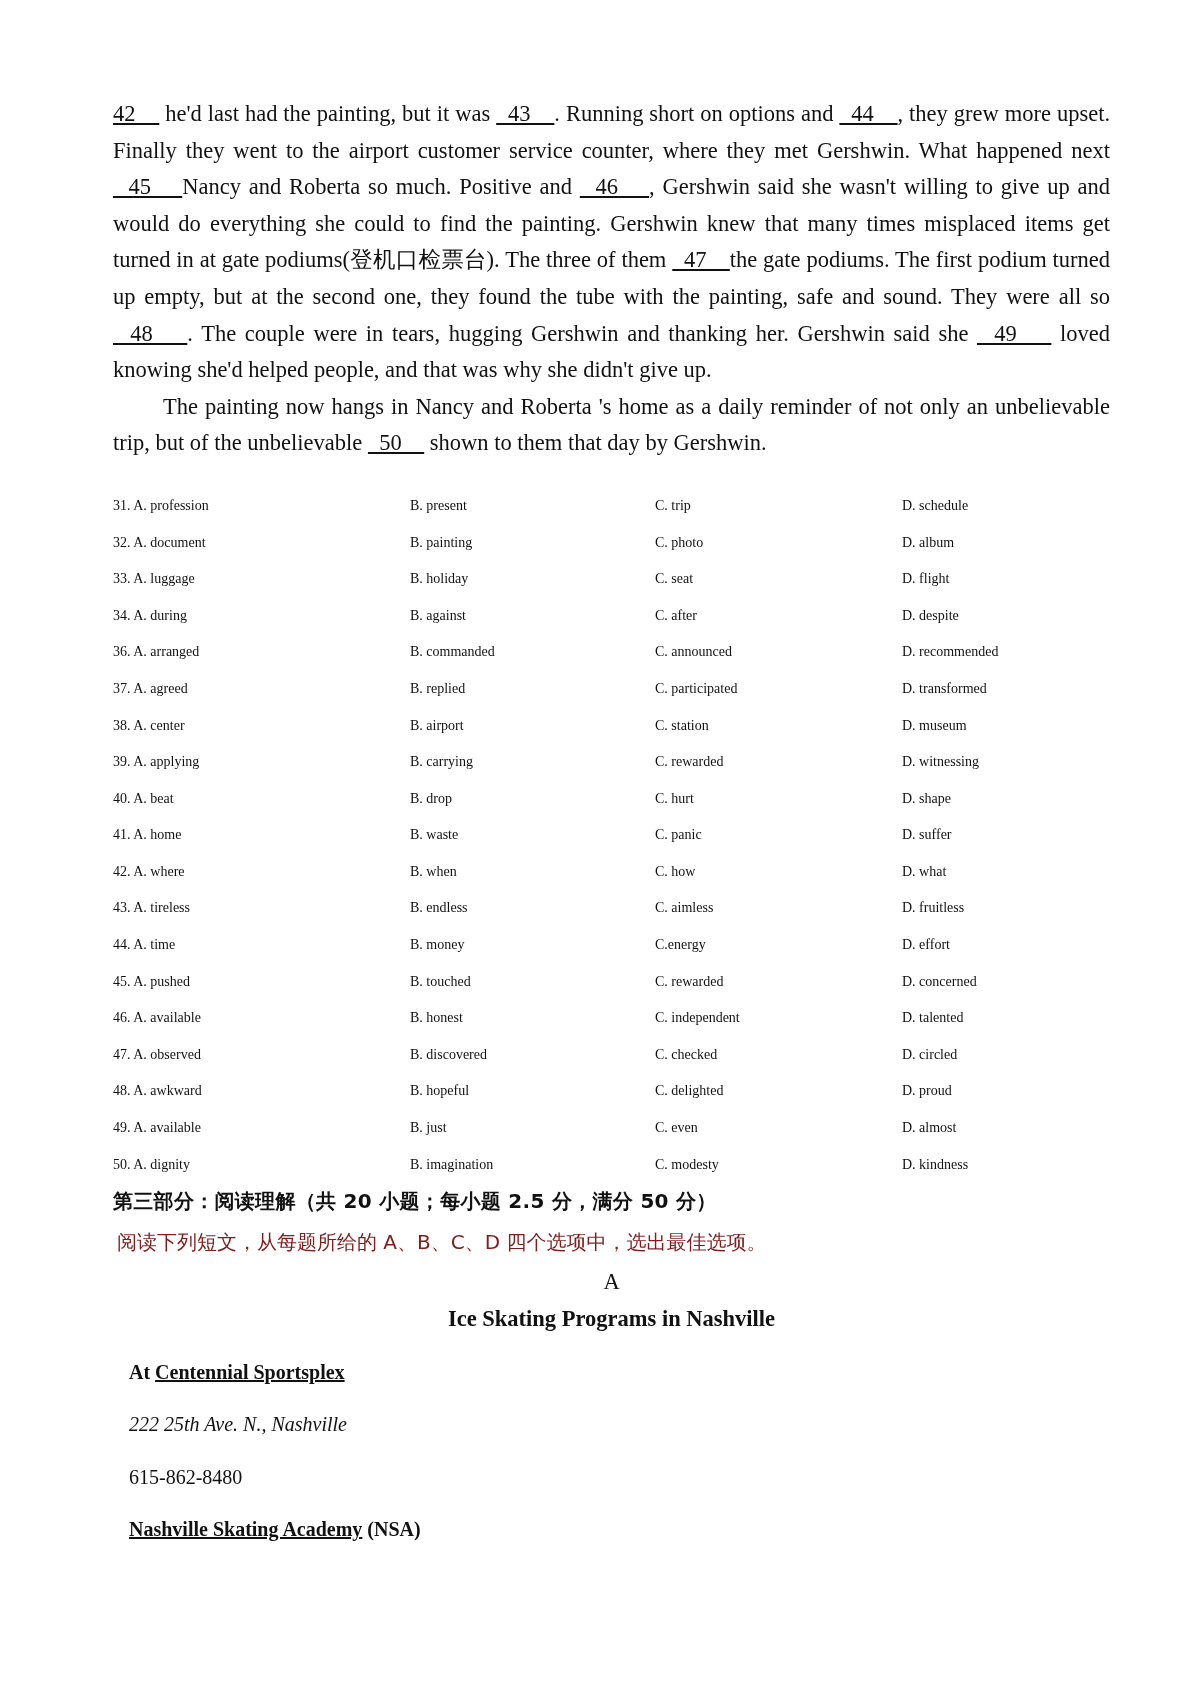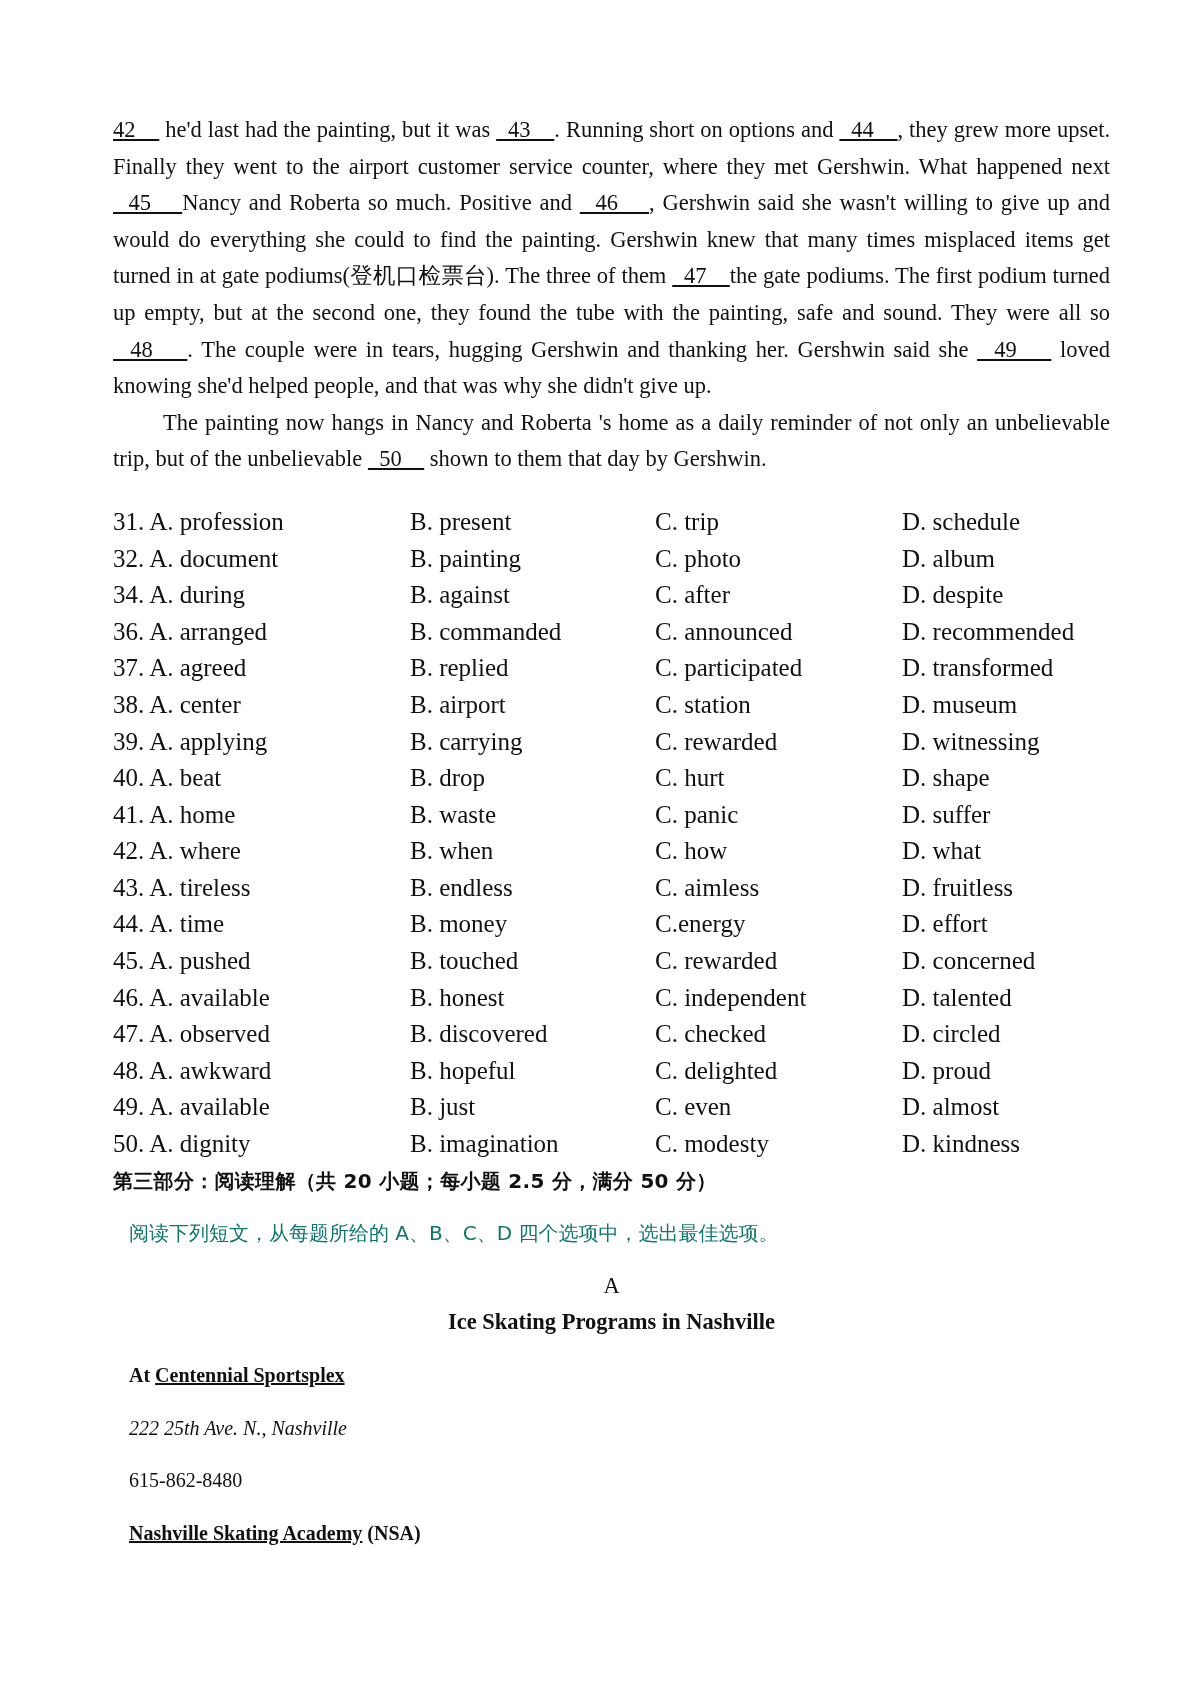--- a/index.html
+++ b/index.html
@@ -1,42 +1,42 @@
 <!DOCTYPE html>
 <html><head>
   <meta charset="utf-8">
   <style>
     html, body { margin: 0; padding: 0; background: #ffffff; }
     body {
       width: 1200px; height: 1695px; position: relative; overflow: hidden;
       font-family: "Liberation Serif", "DejaVu Serif", serif;
       color: #111111;
     }
-    .page { position: absolute; left: 113px; top: 112px; width: 997px; }
+    .page { position: absolute; left: 113px; top: 96px; width: 997px; }
     .para {
       font-size: 22.5px; line-height: 36.6px; text-align: justify;
       text-align-last: left; margin: 0;
     }
     .para.indent { text-indent: 50px; }
     .blank { text-decoration: underline; white-space: pre; }
     .options { margin-top: 26px; }
-    .opt-row { position: relative; height: 36.6px; font-size: 25px; line-height: 36.6px; white-space: nowrap; }
+    .opt-row { position: relative; height: 36.6px; font-size: 14px; line-height: 36.6px; white-space: nowrap; }
     .opt-row span { position: absolute; top: 0; }
     .c0 { left: 0; }
     .c1 { left: 297px; }
     .c2 { left: 542px; }
     .c3 { left: 789px; }
     .mark { position: absolute; left: 174px; top: 27px; width: 8px; height: 3px; background: #c8cc40; }
     .section-title {
       font-family: "DejaVu Sans", "Liberation Sans", sans-serif; font-weight: bold;
       font-size: 20px; line-height: 36.6px; margin: 0; letter-spacing: 0.3px;
     }
     .instruction {
       font-family: "DejaVu Sans", "Liberation Sans", sans-serif;
-      font-size: 20px; line-height: 36.6px; margin: 16px; color: #0f766e;
+      font-size: 20px; line-height: 36.6px; margin: 4px; color: #7f1d1d;
     }
     .center { text-align: center; font-size: 22.5px; line-height: 36.6px; margin: 0; }
     .bold { font-weight: bold; }
     .u { text-decoration: underline; }
     .italic { font-style: italic; }
     .line { font-size: 20px; line-height: 36.6px; margin: 16px; }
   </style>
 </head>
 <body>
 
@@ -50,20 +50,26 @@
         <span class="c0"><span style="position: static;">31.</span> <span style="position: static;">A. profession</span></span>
         <span class="c1">B. present</span>
         <span class="c2">C. trip</span>
         <span class="c3">D. schedule</span>
       </div>
       <div class="opt-row">
         <span class="c0"><span style="position: static;">32.</span> <span style="position: static;">A. document</span></span>
         <span class="c1">B. painting</span>
         <span class="c2">C. photo</span>
         <span class="c3">D. album</span>
+      </div>
+      <div class="opt-row">
+        <span class="c0"><span style="position: static;">33.</span> <span style="position: static;">A. luggage</span></span>
+        <span class="c1">B. holiday</span>
+        <span class="c2">C. seat</span>
+        <span class="c3">D. flight</span>
       </div>
       <div class="opt-row">
         <span class="c0"><span style="position: static;">34.</span> <span style="position: static;">A. during</span></span>
         <span class="c1">B. against</span>
         <span class="c2">C. after</span>
         <span class="c3">D. despite</span>
       </div>
       <div class="opt-row">
         <span class="c0"><span style="position: static;">36.</span> <span style="position: static;">A. arranged</span></span>
         <span class="c1">B. commanded</span>

